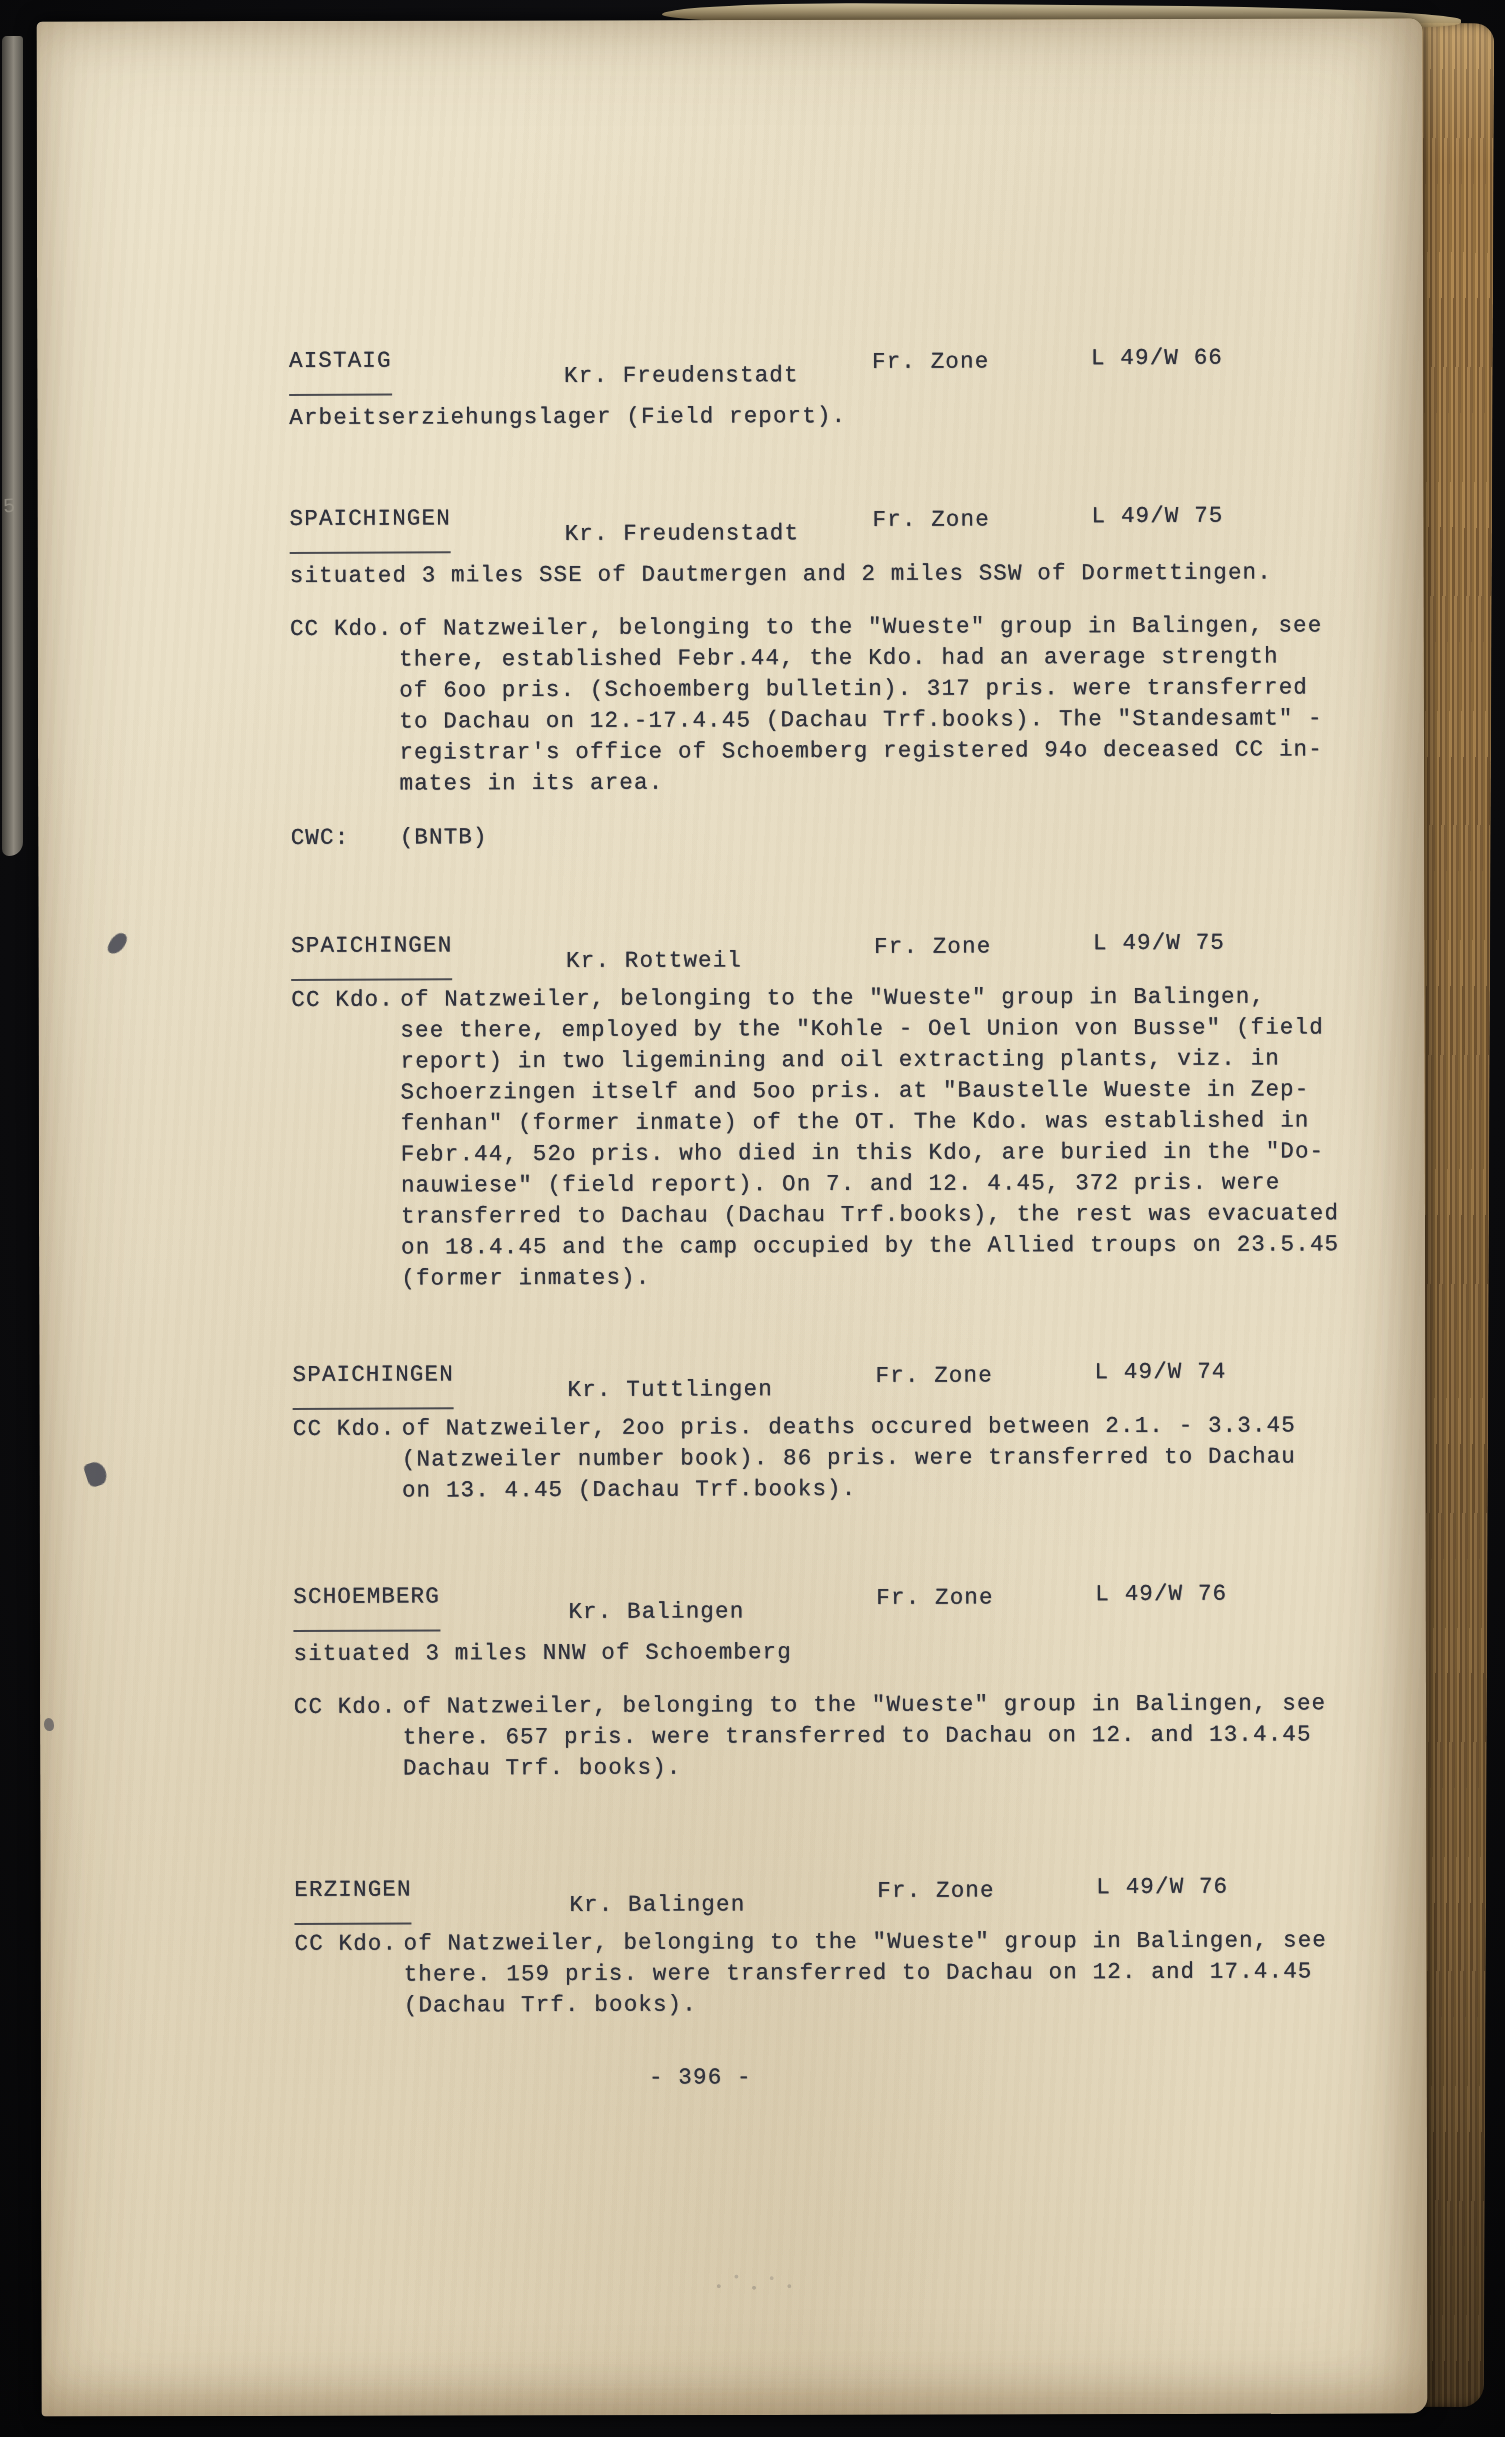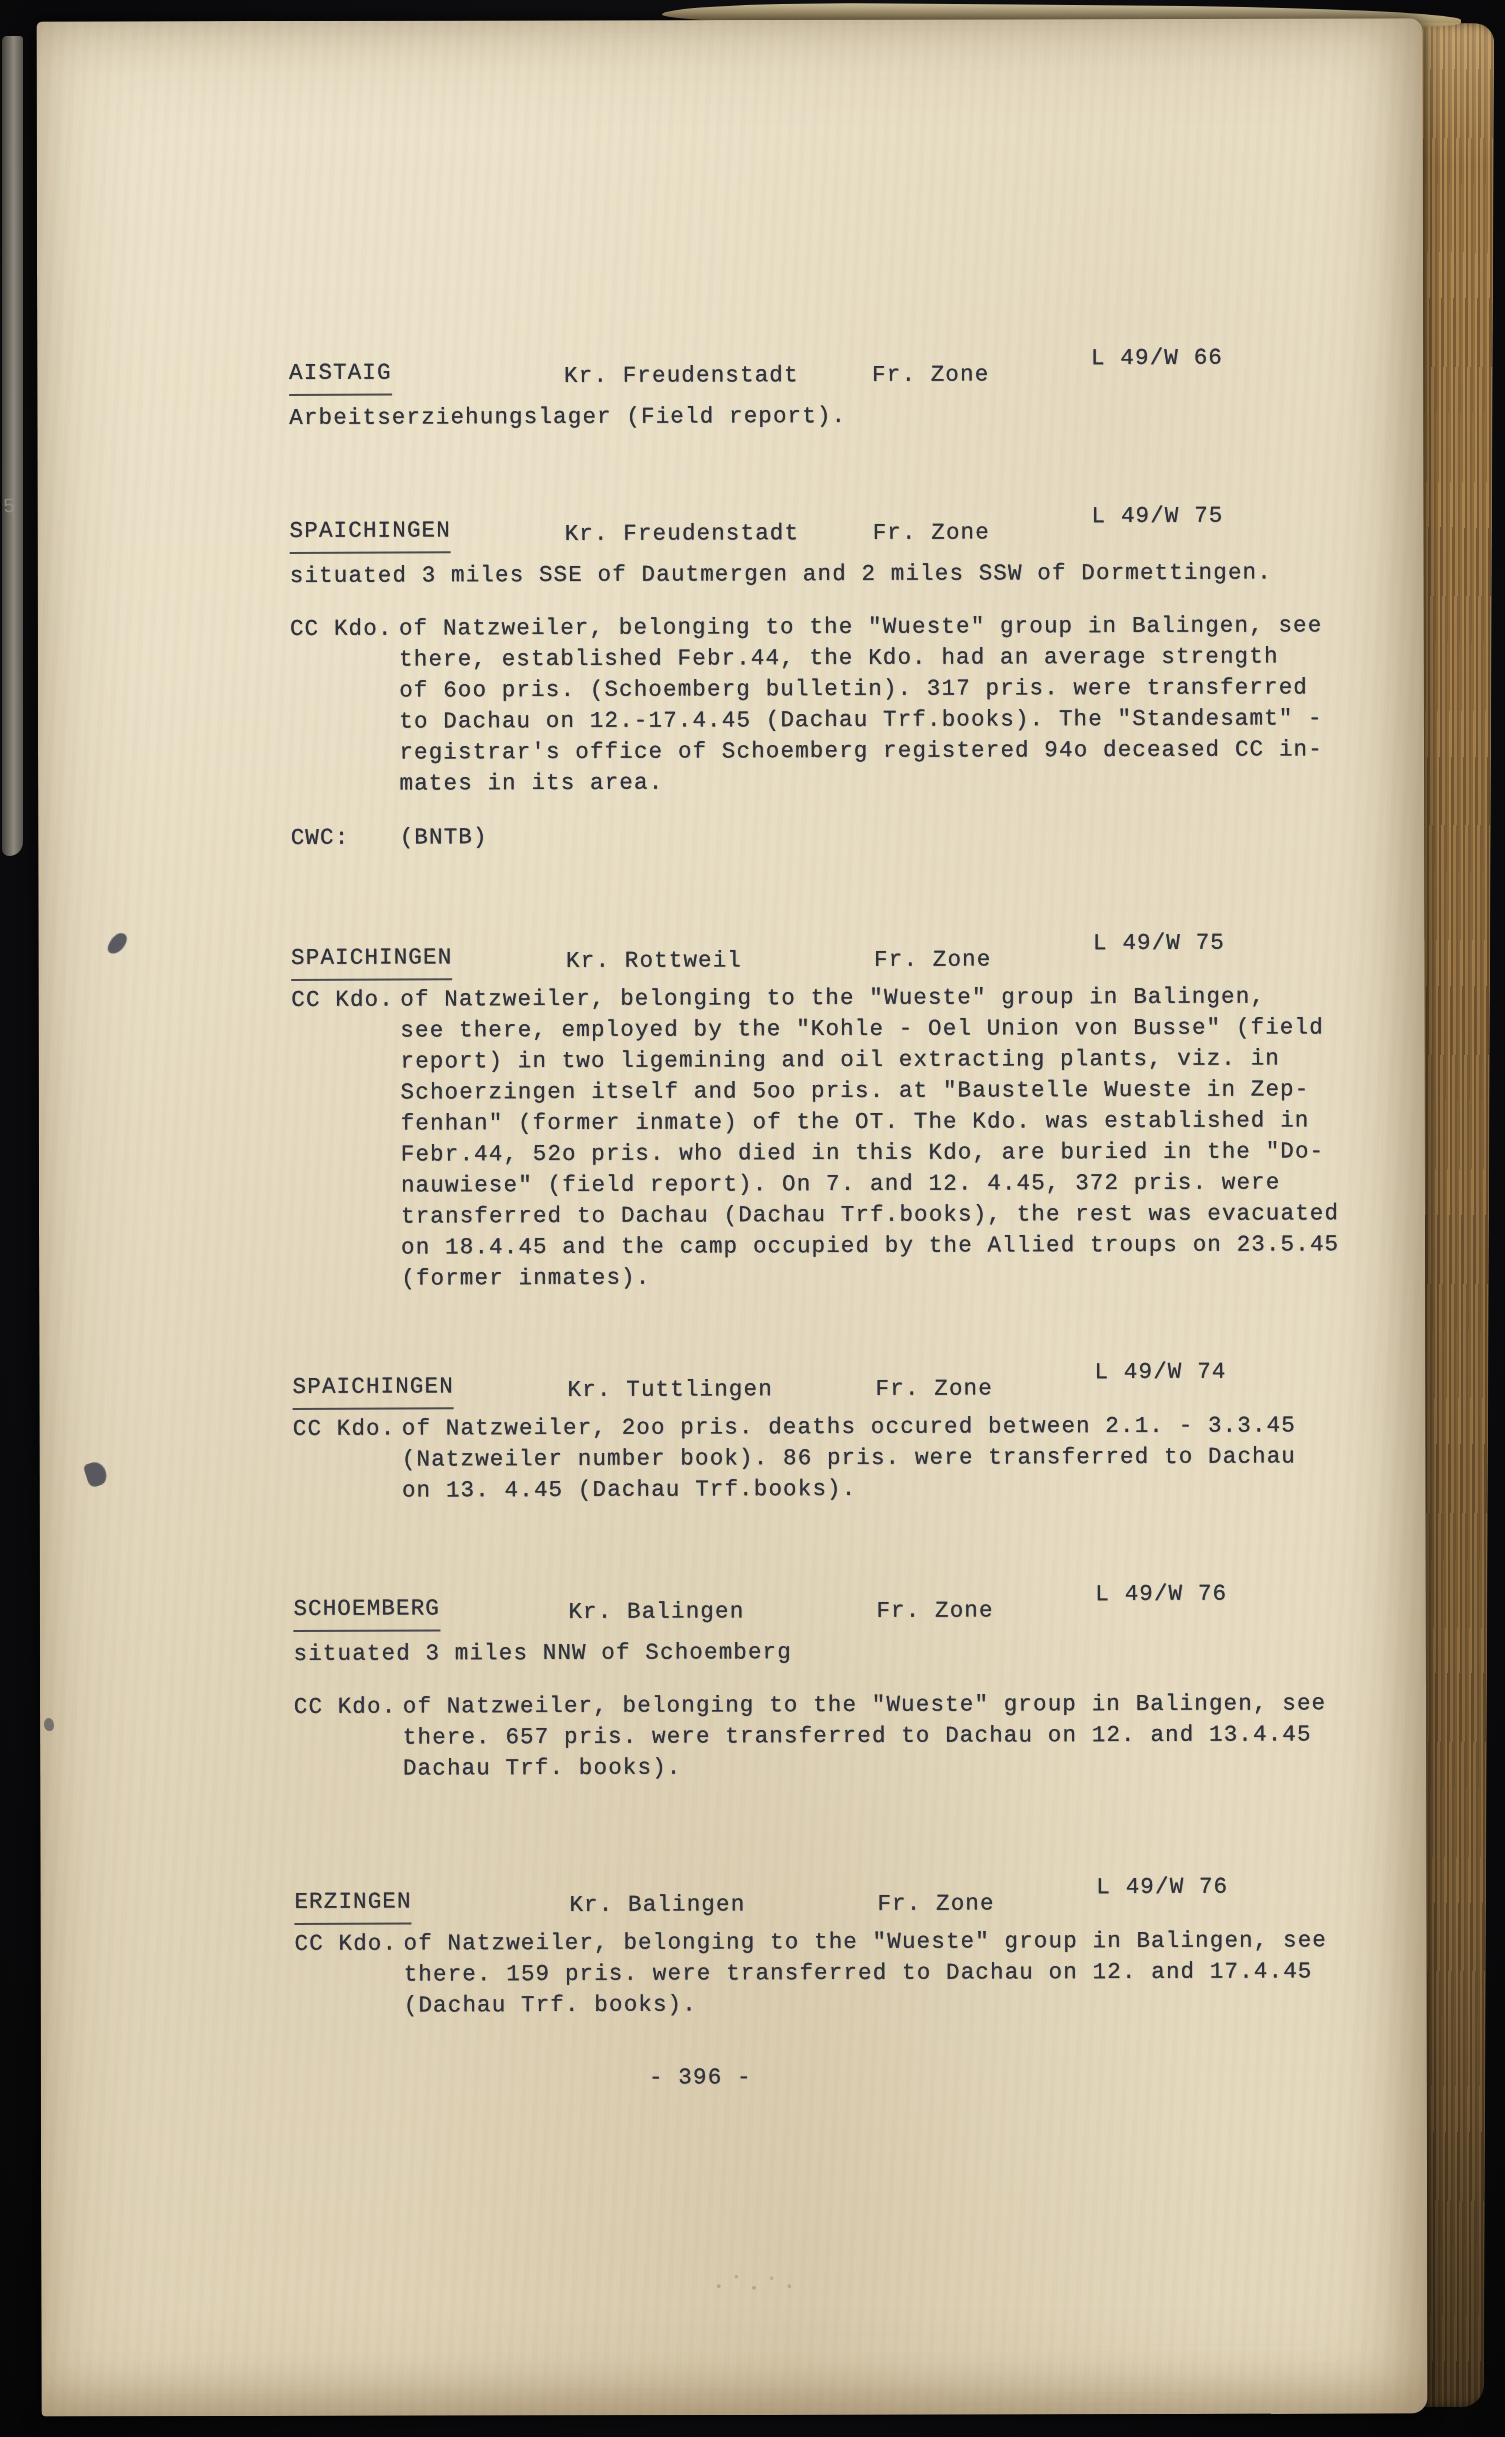--- a/index.html
+++ b/index.html
@@ -76,24 +76,24 @@
     position:absolute;left:292px;top:0;width:1106px;height:2438px;
     transform:rotate(-.2deg);
     font-size:22.6px;line-height:31px;letter-spacing:1.1px;
     color:#30323c;
     text-shadow:0 0 0.7px rgba(48,50,60,.75), 0.5px 0.5px 0.5px rgba(48,50,60,.22);
   }
   .entry{position:absolute;left:0;width:1099px;}
   .entry-header{position:relative;height:31px;}
   .ename{
     position:absolute;left:0;top:0;
-    border-bottom:2.3px solid rgba(47,49,60,.85);padding-bottom:5px;margin-top:12px;
+    border-bottom:2.3px solid rgba(47,49,60,.85);padding-bottom:17px;
   }
   .col-district{position:absolute;left:275px;top:16px;}
-  .col-zone{position:absolute;left:583px;top:16px;}
+  .col-zone{position:absolute;left:583px;top:3px;}
   .col-ref{position:absolute;left:802px;top:0;}
   .note{margin:25.6px 0 0 0;white-space:pre-wrap;}
   .para{position:relative;margin-top:22.6px;padding-left:109px;}
   .plabel{position:absolute;left:0;top:0;}
   .ptext{display:block;white-space:pre-wrap;}
   .page-number{position:absolute;left:354px;top:2062px;}
 </style>
 </head>
 <body>
 

